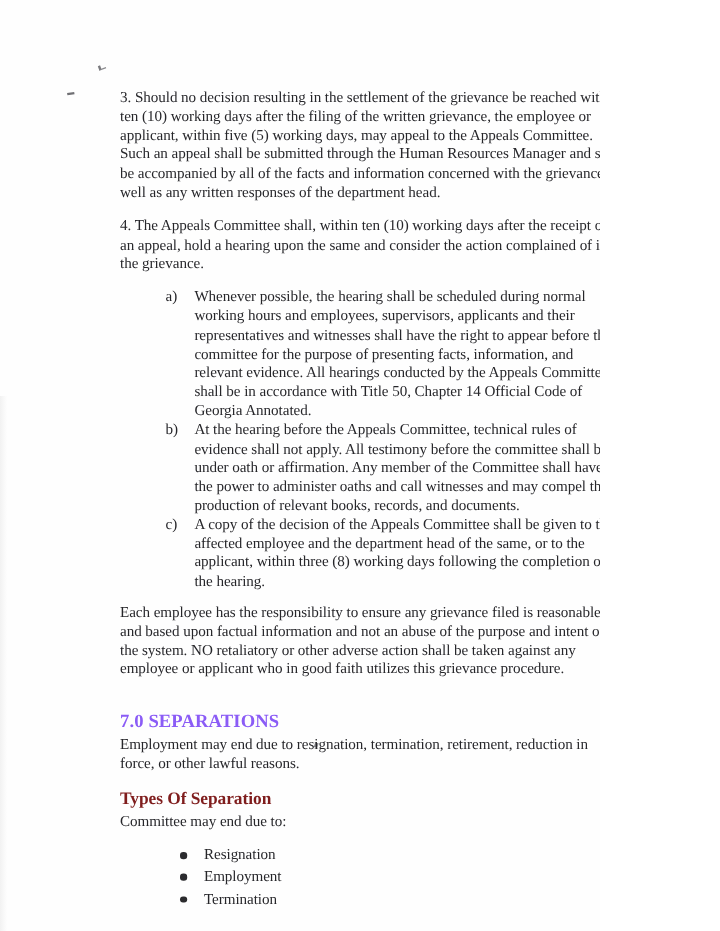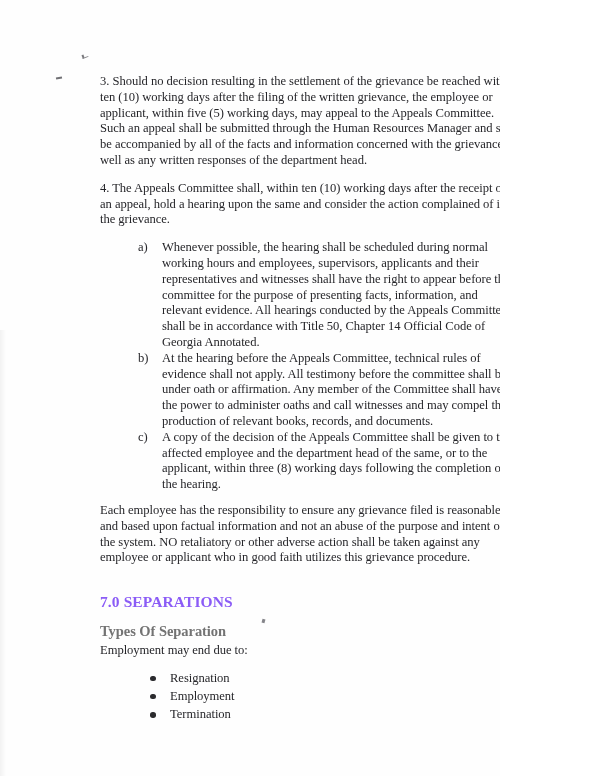--- a/index.html
+++ b/index.html
@@ -46,21 +46,21 @@
     margin: 28px 0 3px 0;
     font-size: 15.5px;
     font-weight: bold;
     color: #8b5cf6;
     letter-spacing: 0.1px;
   }
   .h2-types {
     margin: 14px 0 3px 0;
     font-size: 14.5px;
     font-weight: bold;
-    color: #737373;
+    color: #7f1d1d;
   }
   .sep-body {
     margin: 0 0 0 0;
   }
   .intro-line {
     margin: 0 0 14px 0;
   }
   ul.sep-bullets {
     margin: 0 0 0 48px;
     padding: 0;
@@ -142,24 +142,25 @@
       <div class="appeal-item">
         <span class="appeal-label">c)</span>
         <span class="appeal-text">A copy of the decision of the Appeals Committee shall be given to the affected employee and the department head of the same, or to the applicant, within three (8) working days following the completion of the hearing.</span>
       </div>
     </div>
 
     <p class="body-par">Each employee has the responsibility to ensure any grievance filed is reasonable and based upon factual information and not an abuse of the purpose and intent of the system. NO retaliatory or other adverse action shall be taken against any employee or applicant who in good faith utilizes this grievance procedure.</p>
 
     <h1 class="h1-separations">7.0 SEPARATIONS</h1>
 
+    <p class="body-par sep-body">Employment may end due to resignation, termination, retirement, reduction in force, or other lawful reasons.</p>
 
     <h2 class="h2-types">Types Of Separation</h2>
 
-    <p class="body-par intro-line">Employment may end due to:</p>
+    <p class="body-par intro-line">Committee may end due to:</p>
 
     <ul class="sep-bullets">
       <li>Resignation</li>
       <li>Employment</li>
       <li>Termination</li>
     </ul>
 
   </div>
 </div>
 

